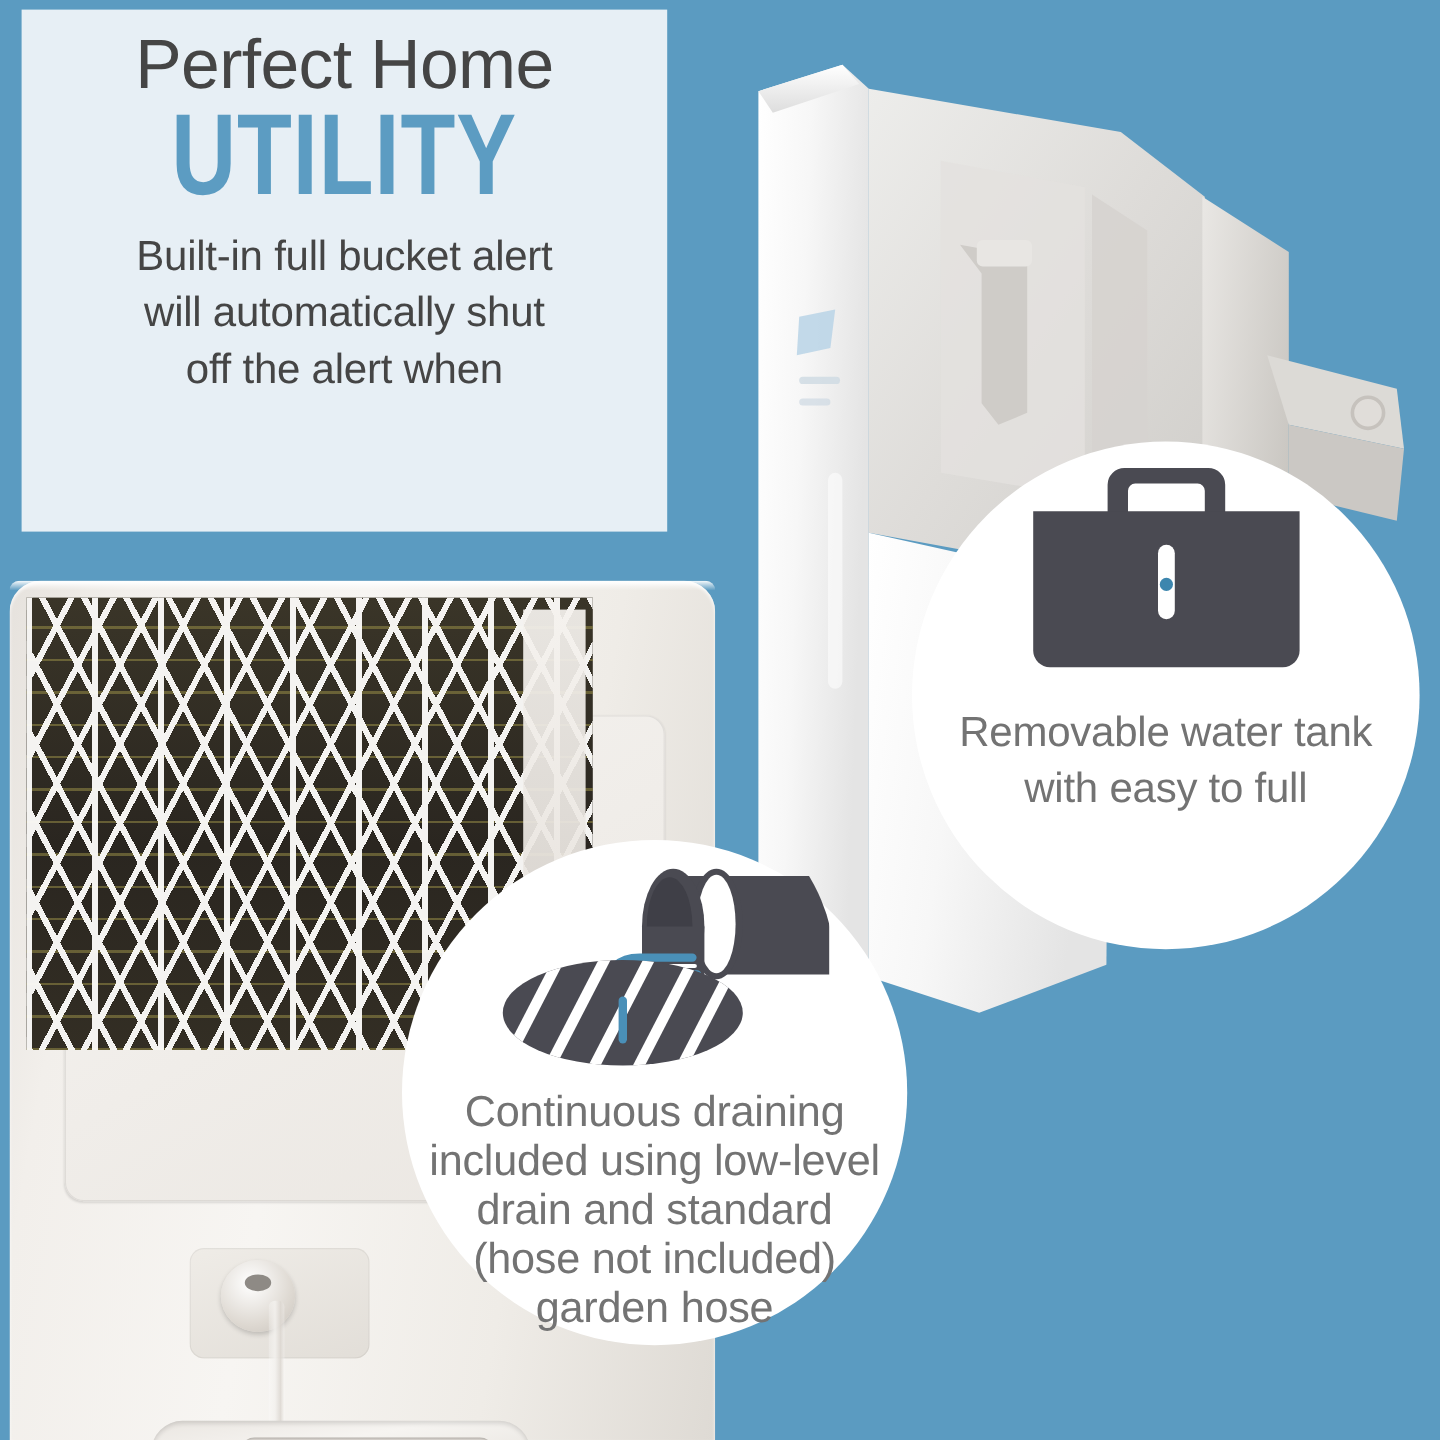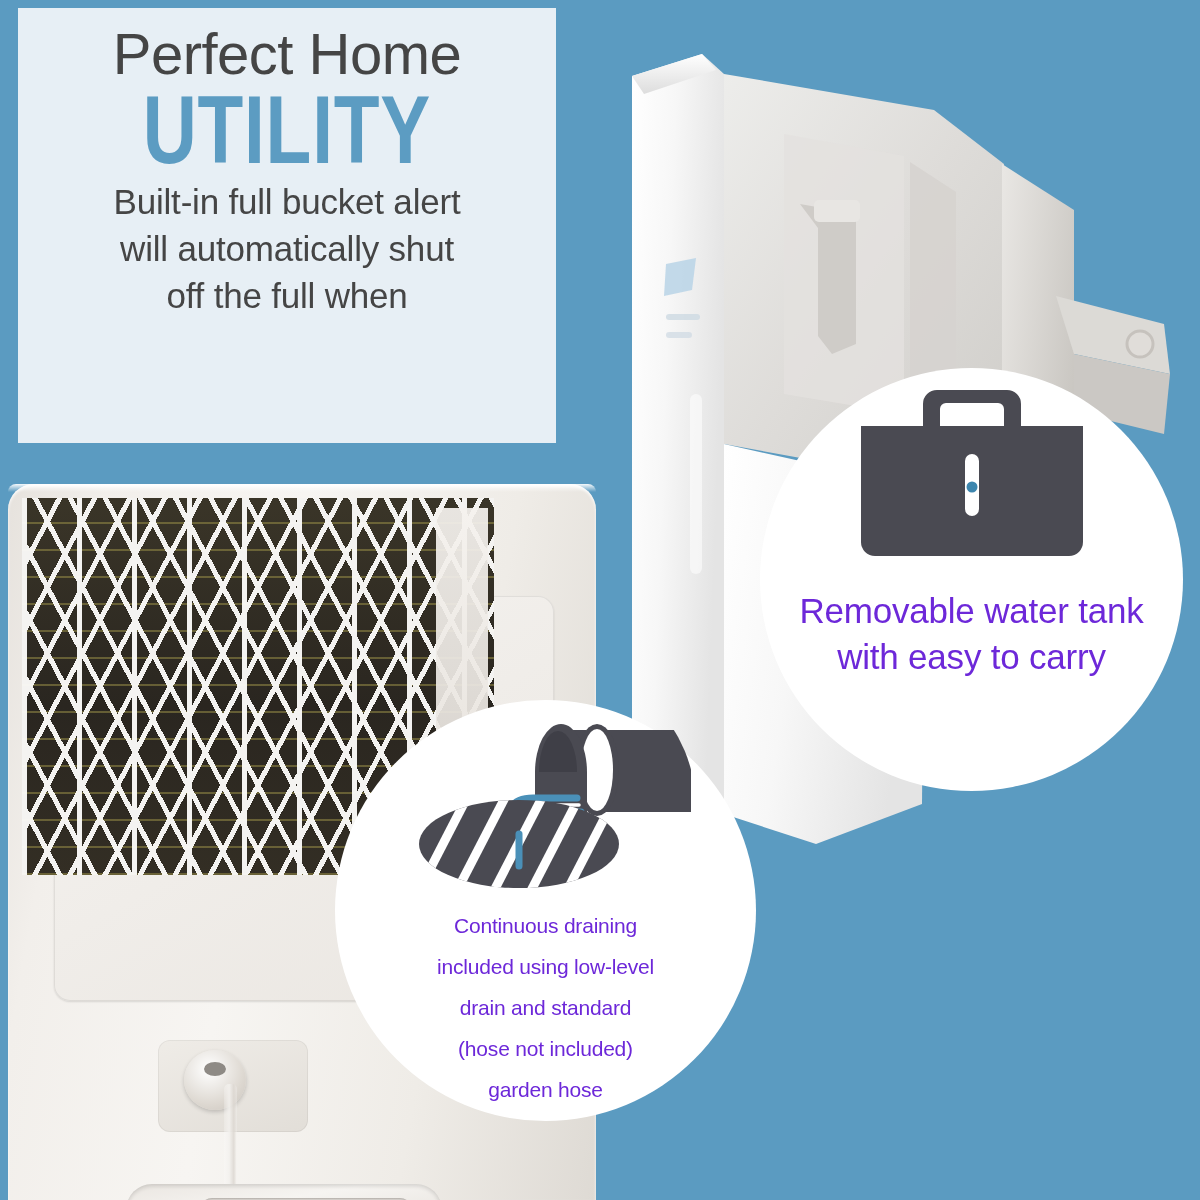--- a/index.html
+++ b/index.html
@@ -101,37 +101,37 @@
   .hp-title1{
     font-size:58px;line-height:64px;color:#454545;font-weight:400;
     letter-spacing:-0.5px;white-space:nowrap;
   }
   .hp-title2{
     font-size:96px;line-height:96px;color:#5C9CC2;font-weight:700;
     letter-spacing:1px;white-space:nowrap;
     transform:scaleX(.78);transform-origin:center;margin-top:-4px;
   }
   .hp-sub{
-    font-size:35px;line-height:47px;color:#454545;
+    margin-top:12px;font-size:35px;line-height:47px;color:#454545;
     text-align:center;font-weight:400;letter-spacing:-0.2px;
   }
 
   
   .callout{
     position:absolute;border-radius:50%;background:#ffffff;
     display:flex;flex-direction:column;align-items:center;
   }
   .callout-tank{left:760px;top:368px;width:423px;height:423px;padding-top:14px;box-sizing:border-box;}
   .callout-drain{left:335px;top:700px;width:421px;height:421px;padding-top:16px;box-sizing:border-box;}
 
   .callout-text{
-    text-align:center;color:#6d28d9;font-weight:400;letter-spacing:-0.2px;
+    text-align:center;color:#737373;font-weight:400;letter-spacing:-0.2px;
   }
   .callout-tank .callout-text{font-size:35px;line-height:46px;margin-top:6px;}
-  .callout-drain .callout-text{font-size:21px;line-height:41px;margin-top:4px;}
+  .callout-drain .callout-text{font-size:36px;line-height:41px;margin-top:4px;}
 
   .icon-tank{width:250px;height:200px;display:block;}
   .icon-drain{width:290px;height:185px;display:block;}
 </style>
 </head>
 <body>
 
 <div id="stage">
 
   <div class="product-left">
@@ -201,38 +201,38 @@
       <rect x="86" y="380" width="12" height="180" rx="6" fill="#ffffff" opacity="0.55"></rect>
     </svg>
   </div>
 
   <div class="header-panel">
     <div class="hp-title1">Perfect Home</div>
     <div class="hp-title2">UTILITY</div>
     <div class="hp-sub">
       <div>Built-in full bucket alert</div>
       <div>will automatically shut</div>
-      <div>off the full when</div>
+      <div>off the alert when</div>
     </div>
   </div>
 
   <div class="callout callout-tank">
     <svg class="icon-tank" viewBox="0 0 250 200" xmlns="http://www.w3.org/2000/svg">
 
       <path d="M90 8 h70 a14 14 0 0 1 14 14 v34 h-17 V27 a6 6 0 0 0 -6 -6 h-52 a6 6 0 0 0 -6 6 v29 H76 V22 a14 14 0 0 1 14 -14 z" fill="#4A4A52"></path>
 
       <path d="M14 44 h222 v116 a14 14 0 0 1 -14 14 H28 a14 14 0 0 1 -14 -14 Z" fill="#4A4A52"></path>
 
       <rect x="118" y="72" width="14" height="62" rx="7" fill="#ffffff"></rect>
 
       <circle cx="125" cy="105" r="5.5" fill="#3D86AE"></circle>
     </svg>
     <div class="callout-text">
       <div>Removable water tank</div>
-      <div>with easy to carry</div>
+      <div>with easy to full</div>
     </div>
   </div>
 
   <div class="callout callout-drain">
     <svg class="icon-drain" viewBox="0 0 290 185" xmlns="http://www.w3.org/2000/svg">
       <defs>
         <clipPath id="clipEllipse">
           <ellipse cx="118" cy="128" rx="100" ry="44"></ellipse>
         </clipPath>
         <clipPath id="clipCircle">

